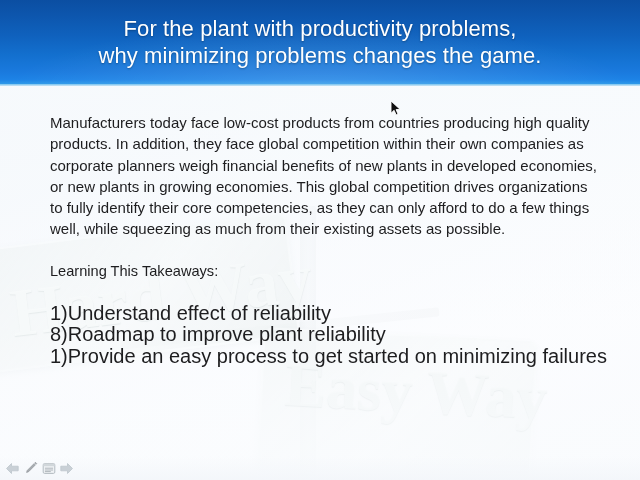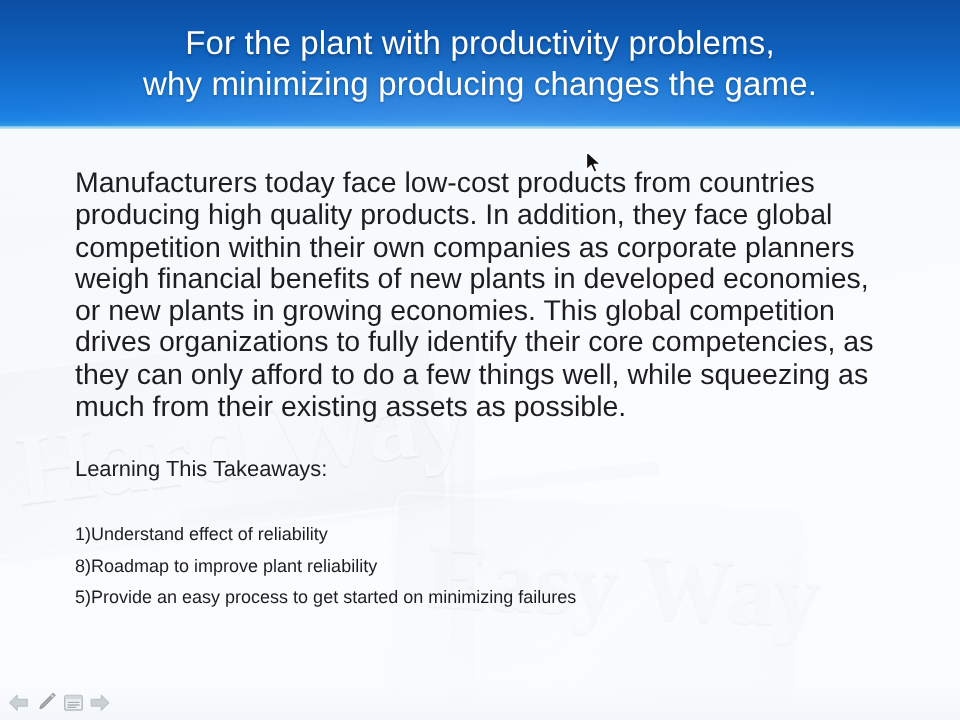--- a/index.html
+++ b/index.html
@@ -126,39 +126,39 @@
   }
 
   
   #content {
     position: absolute;
     left: 50px; top: 26px;
     width: 548px;
   }
   #intro-paragraph {
     color: #1d1d1f;
-    font-size: 19px;
+    font-size: 15px;
     line-height: 21.3px;
     text-align: left;
     margin: 0;
   }
   #takeaways-heading {
     color: #1d1d1f;
     font-size: 14.6px;
     line-height: 21.3px;
     margin: 21px 0 0 0;
   }
   #takeaways-list {
     list-style: none;
     margin: 21px 0 0 0;
     padding: 0;
   }
   #takeaways-list li {
     color: #1d1d1f;
-    font-size: 12px;
+    font-size: 20px;
     line-height: 21.3px;
     white-space: nowrap;
   }
 
   
   #bottom-toolbar {
     position: absolute;
     left: 0; top: 456px;
     width: 640px;
     height: 24px;
@@ -189,21 +189,21 @@
   }
 </style>
 </head>
 <body>
 
 <div id="slide-root">
 
   <div id="header-banner">
     <div class="sheen"></div>
     <div class="title-line">For the plant with productivity problems,</div>
-    <div class="title-line">why minimizing producing changes the game.</div>
+    <div class="title-line">why minimizing problems changes the game.</div>
   </div>
   <div id="header-underline"></div>
 
   <div id="slide-body">
 
     <div id="bg-art">
       <div class="sign-post" id="sign-post-vertical"></div>
       <div class="sign-post" id="sign-post-arm"></div>
       <div class="sign-plate" id="sign-hardway-plate"></div>
       <div class="sign-text" id="sign-hardway-text">Hard Way</div>
@@ -213,21 +213,21 @@
     <div id="bg-haze"></div>
 
     <div id="content">
       <p id="intro-paragraph">Manufacturers today face low-cost products from countries producing high quality products. In addition, they face global competition within their own companies as corporate planners weigh financial benefits of new plants in developed economies, or new plants in growing economies. This global competition drives organizations to fully identify their core competencies, as they can only afford to do a few things well, while squeezing as much from their existing assets as possible.</p>
 
       <div id="takeaways-heading">Learning This Takeaways:</div>
 
       <ul id="takeaways-list">
         <li>1)Understand effect of reliability</li>
         <li>8)Roadmap to improve plant reliability</li>
-        <li>5)Provide an easy process to get started on minimizing failures</li>
+        <li>1)Provide an easy process to get started on minimizing failures</li>
       </ul>
     </div>
   </div>
 
   <div id="bottom-toolbar">
 
     <div class="tool-btn">
       <span>
         <svg width="15" height="13" viewBox="0 0 15 13">
           <path d="M6.5 1.5 L1.5 6.5 L6.5 11.5 L6.5 8.8 L13.2 8.8 L13.2 4.2 L6.5 4.2 Z" fill="#b8c1c8" stroke="#a7b2ba" stroke-width="0.8" stroke-linejoin="round"></path>

